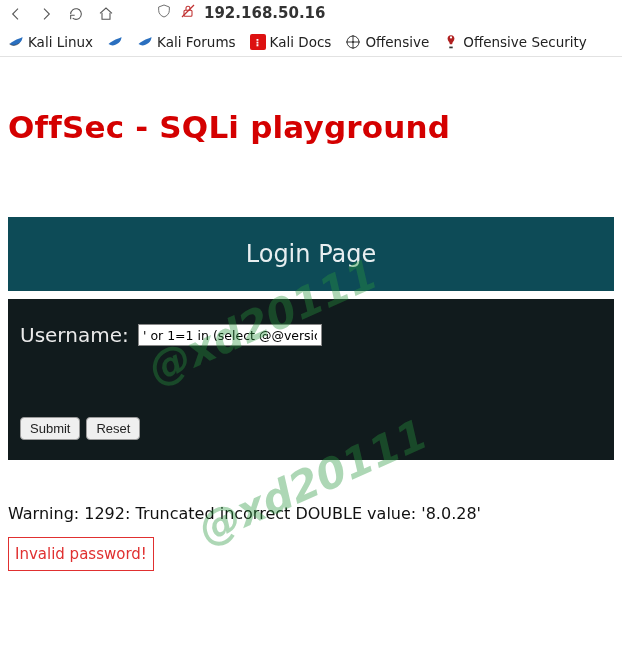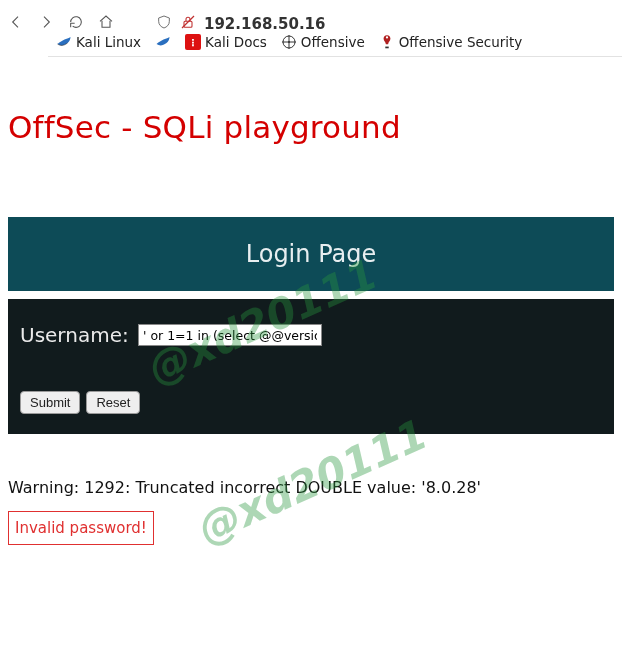--- a/index.html
+++ b/index.html
@@ -11,22 +11,22 @@
     width: 622px;
     height: 655px;
     overflow: hidden;
     position: relative;
   }
 
   
   .chrome {
     height: 30px;
     display: flex;
-    align-items: flex-start;
-    padding: 14px 8px;
+    align-items: flex-end;
+    padding: 8px 8px;
     gap: 14px;
     font-size: 14px;
     color: #333;
   }
   .nav-icons { display: flex; align-items: center; gap: 14px; }
   .nav-icon  { width: 16px; height: 16px; color: #555; cursor: pointer; display:flex; align-items:center; justify-content:center; }
   .nav-icon svg { width:16px; height:16px; stroke:#555; stroke-width:1.6; fill:none; }
   .url-zone { display:flex; align-items:center; gap:8px; margin-left:28px; }
   .shield-icon svg, .lock-icon svg { width:16px; height:16px; }
   .shield-icon svg { stroke:#666; fill:none; stroke-width:1.4; }
@@ -37,34 +37,33 @@
 
   
   .bookmarks {
     display:flex;
     align-items:center;
     gap:14px;
     padding:4px 8px 6px 8px;
     font-size:13.5px;
     color:#222;
     border-bottom:1px solid #e2e2e2;
-    margin-left:48px;
   }
   .bm { display:flex; align-items:center; gap:4px; cursor:pointer; }
   .bm .favicon { width:16px; height:16px; display:flex; align-items:center; justify-content:center; }
   .kali-favicon svg { width:16px; height:16px; }
   .docs-favicon { background:#d11; width:16px; height:16px; border-radius:2px; display:flex; align-items:center; justify-content:center; color:#fff; font-size:10px; font-weight:bold; }
   .nh-favicon svg { width:16px; height:16px; }
   .off-favicon { width:12px; height:16px; }
 
   
   .page { padding: 8px 8px 0 8px; position:relative; }
   h1.title {
     color:#d40000;
-    font-weight:400;
+    font-weight:700;
     font-size:31px;
     margin: 44px 0 0 0;
     letter-spacing:0.2px;
   }
 
   .login-header {
     margin-top: 72px;
     background:#0d4b57;
     height:74px;
     display:flex;
@@ -93,21 +92,21 @@
   .form-row input[type=text],
   .form-row input[type=password] {
     height:22px;
     width:184px;
     font-family:inherit;
     font-size:12.5px;
     padding:0 4px;
     border:1px solid #888;
     background:#fff;
   }
-  .btn-row { margin-top:44px; display:flex; gap:6px; }
+  .btn-row { margin-top:70px; display:flex; gap:6px; }
   .btn {
     background:#efefef;
     border:1px solid #9a9a9a;
     border-radius:4px;
     padding:3px 9px;
     font-size:13px;
     color:#222;
     cursor:pointer;
   }
 
@@ -197,20 +196,28 @@
     <span>Kali Linux</span>
   </div>
   <div class="bm">
     <span class="favicon kali-favicon">
       <svg viewBox="0 0 32 32">
           <path d="M3 20c6 4 12 4 20-2 4-3 6-8 6-12-5 3-8 3-12 5-5 3-9 4-14 9z" fill="#2a6fbf"></path>
         </svg>
     </span>
   </div>
   <div class="bm">
+    <span class="favicon kali-favicon">
+      <svg viewBox="0 0 32 32">
+          <path d="M3 20c6 4 12 4 20-2 4-3 6-8 6-12-5 3-8 3-12 5-5 3-9 4-14 9z" fill="#2a6fbf"></path>
+        </svg>
+    </span>
+    <span>Kali Forums</span>
+  </div>
+  <div class="bm">
     <span class="favicon">
         <span class="docs-favicon">⋮</span>
       </span>
     <span>Kali Docs</span>
   </div>
   <div class="bm">
     <span class="favicon nh-favicon">
       <svg viewBox="0 0 32 32">
           <circle cx="16" cy="16" r="12" fill="none" stroke="#333" stroke-width="2"></circle>
           <circle cx="16" cy="16" r="2" fill="#333"></circle>

